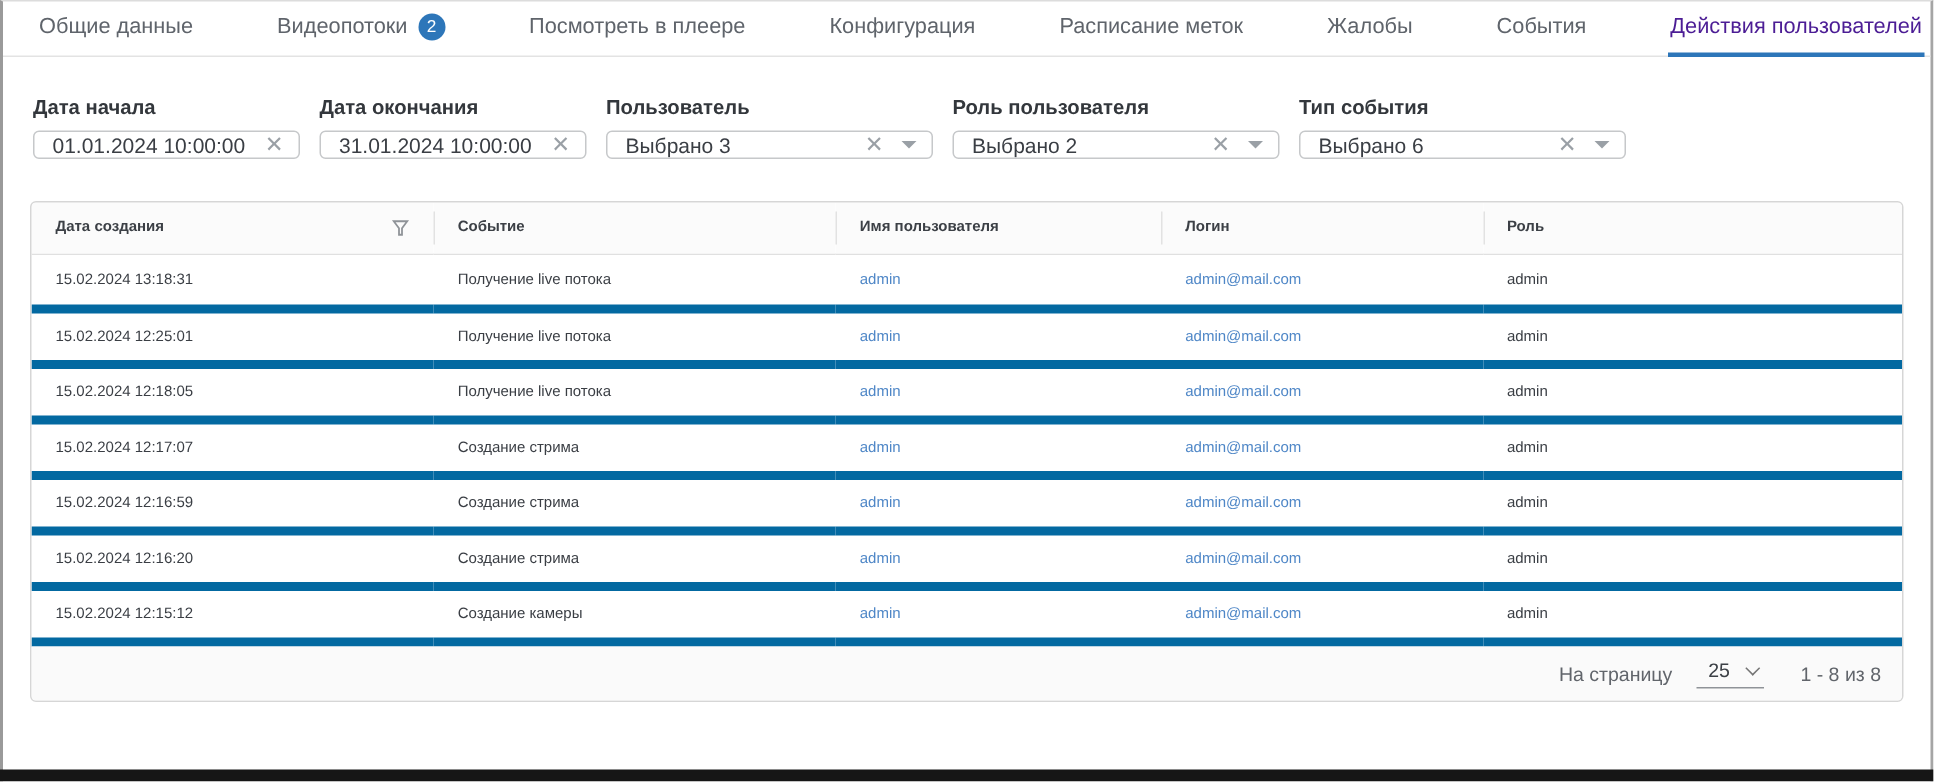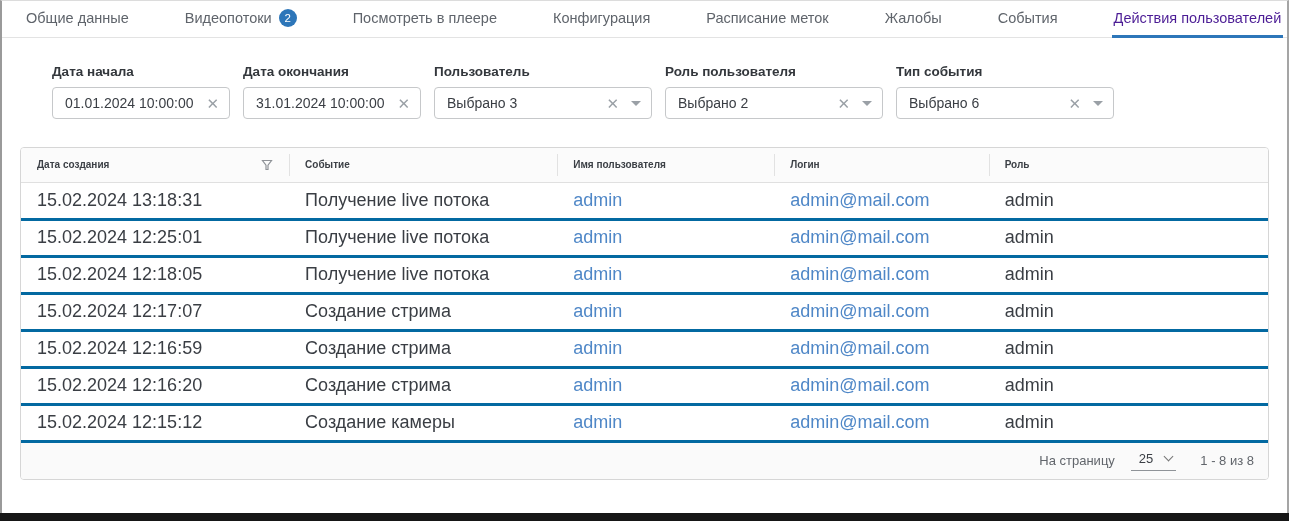--- a/index.html
+++ b/index.html
@@ -35,28 +35,28 @@
     padding:0 2px; white-space:nowrap;
   }
   .tab.active { color:#4c1d95; border-bottom-color:#2d76b9; }
   .badge {
     width:18px; height:18px; border-radius:50%;
     background:#2d76b9; color:#fff; font-size:11.5px;
     display:flex; align-items:center; justify-content:center;
   }
 
   
-  .filters { display:flex; padding:26px 0 16px 20px;margin-left:30px; }
+  .filters { display:flex; padding:26px 0 16px 20px; }
   .filter { margin-right:13px; }
   .filter-label {
     font-size:13.5px; font-weight:bold; color:#33373c;
     margin-bottom:8px; white-space:nowrap;
   }
   .filter-box {
-    height:32px; border:1px solid #c6c8ca; border-radius:4px;
+    height:19px; border:1px solid #c6c8ca; border-radius:4px;
     display:flex; align-items:center; padding:0 10px 0 12px;
     background:#fff;
   }
   .filter-box.w-date { width:178px; }
   .filter-box.w-select { width:218px;justify-content:space-between; }
   .filter-input {
     border:none; outline:none; flex:1; min-width:0;
     font-family:"Liberation Sans",sans-serif;
     font-size:14px; color:#3a3e44; background:transparent;
   }
@@ -84,22 +84,22 @@
     background:#fbfbfb; border-bottom:1px solid #e0e0e0;
     position:relative; white-space:nowrap;
   }
   thead th.sep::before {
     content:""; position:absolute; left:0; top:6px; bottom:6px;
     width:1px; background:#e2e2e2;
   }
   .th-inner { display:flex; align-items:center; justify-content:space-between; }
   .funnel { display:inline-flex; margin-left:8px; cursor:pointer; }
   tbody td {
-    height:37px; padding:0 16px; font-size:18px; color:#3a3e44;
-    border-bottom:3px solid #0369a1; white-space:nowrap; overflow:hidden;margin-top:20px;
+    height:37px; padding:0 16px; font-size:10px; color:#3a3e44;
+    border-bottom:6px solid #0369a1; white-space:nowrap; overflow:hidden;margin-top:20px;
   }
   .link { color:#4f87c7; cursor:pointer; text-decoration:none; }
 
   .table-footer {
     height:36px; background:#fafafa;
     display:flex; align-items:center; justify-content:flex-end;
     padding-right:14px; font-size:13px; color:#61656b;
   }
   .per-page {
     display:flex; align-items:center;

